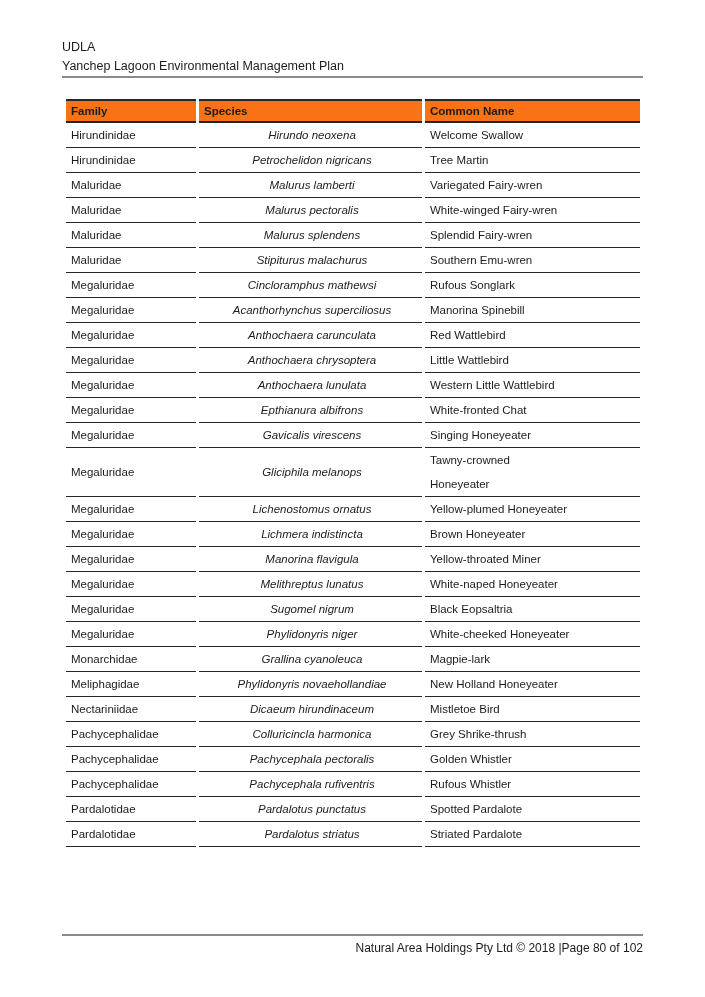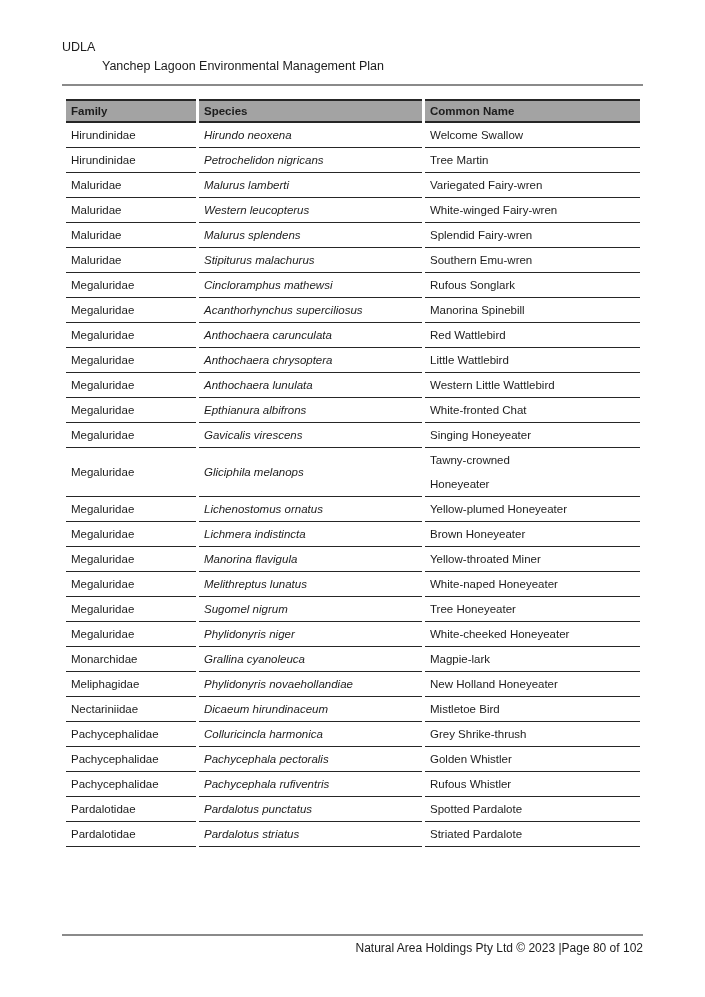--- a/index.html
+++ b/index.html
@@ -15,62 +15,62 @@
     color: #1c1c1c;
     overflow: hidden;
   }
   
   .doc-header {
     position: absolute;
     left: 62px;
     top: 38px;
     width: 581px;
     border-bottom: 2px solid #8a8a8a;
-    padding-bottom: 8px;
+    padding-bottom: 0;
     font-size: 12.5px;
     line-height: 19px;
   }
   .doc-header .org { display: block; }
-  .doc-header .title { display: block; margin-left: 40px; }
+  .doc-header .title { display: block; }
 
   
   .table-wrap {
     position: absolute;
     left: 63px;
     top: 99px;
     width: 580px;
   }
   table.species {
     width: 100%;
     border-collapse: separate;
     border-spacing: 3px 0;
     font-size: 11.5px;
     table-layout: fixed;
   }
   table.species th {
-    background: #a3a3a3;
+    background: #f97316;
     border-top: 2.5px solid #262626;
     border-bottom: 2.3px solid #262626;
     text-align: left;
     font-weight: 700;
     height: 20px;
     padding: 0 2px 0 5px;
     vertical-align: middle;
   }
   table.species td {
     border-bottom: 1.4px solid #262626;
     height: 23.2px;
     padding: 0 2px 0 5px;
     vertical-align: middle;
     line-height: 24px;
   }
   .col-family  { width: 130px; }
   .col-species { width: 223px; }
   .col-common  { width: 215px; }
-  .cell-species { font-style: italic; }
+  .cell-species { font-style: italic; text-align: center; }
   .cell-common { white-space: pre-line; }
 
   
   .doc-footer {
     position: absolute;
     left: 62px;
     top: 934px;
     width: 581px;
     border-top: 2px solid #8a8a8a;
     padding-top: 5px;
@@ -115,21 +115,21 @@
   </tr>
 
   <tr>
     <td class="cell-family">Maluridae</td>
     <td class="cell-species">Malurus lamberti</td>
     <td class="cell-common">Variegated Fairy-wren</td>
   </tr>
 
   <tr>
     <td class="cell-family">Maluridae</td>
-    <td class="cell-species">Western leucopterus</td>
+    <td class="cell-species">Malurus pectoralis</td>
     <td class="cell-common">White-winged Fairy-wren</td>
   </tr>
 
   <tr>
     <td class="cell-family">Maluridae</td>
     <td class="cell-species">Malurus splendens</td>
     <td class="cell-common">Splendid Fairy-wren</td>
   </tr>
 
   <tr>
@@ -207,21 +207,21 @@
 
   <tr>
     <td class="cell-family">Megaluridae</td>
     <td class="cell-species">Melithreptus lunatus</td>
     <td class="cell-common">White-naped Honeyeater</td>
   </tr>
 
   <tr>
     <td class="cell-family">Megaluridae</td>
     <td class="cell-species">Sugomel nigrum</td>
-    <td class="cell-common">Tree Honeyeater</td>
+    <td class="cell-common">Black Eopsaltria</td>
   </tr>
 
   <tr>
     <td class="cell-family">Megaluridae</td>
     <td class="cell-species">Phylidonyris niger</td>
     <td class="cell-common">White-cheeked Honeyeater</td>
   </tr>
 
   <tr>
     <td class="cell-family">Monarchidae</td>
@@ -270,14 +270,14 @@
     <td class="cell-family">Pardalotidae</td>
     <td class="cell-species">Pardalotus striatus</td>
     <td class="cell-common">Striated Pardalote</td>
   </tr>
 
 </tbody>
   </table>
 </div>
 
 <div class="doc-footer">
-  <span><span>Natural Area Holdings Pty Ltd © 2023 |Page </span><b>80</b><span> of </span><b>102</b></span>
+  <span><span>Natural Area Holdings Pty Ltd © 2018 |Page </span><b>80</b><span> of </span><b>102</b></span>
 </div>
 
 </body></html>

